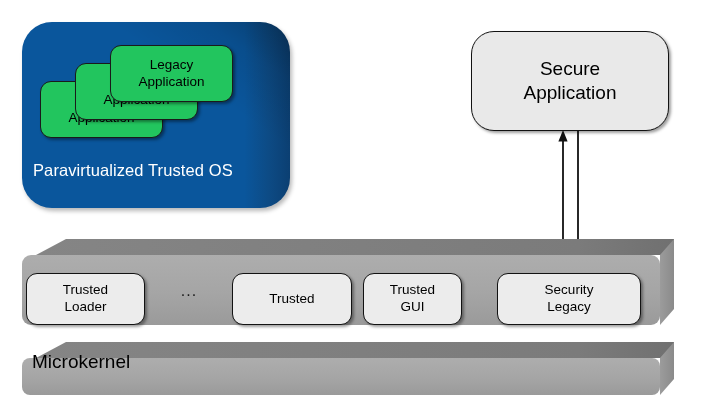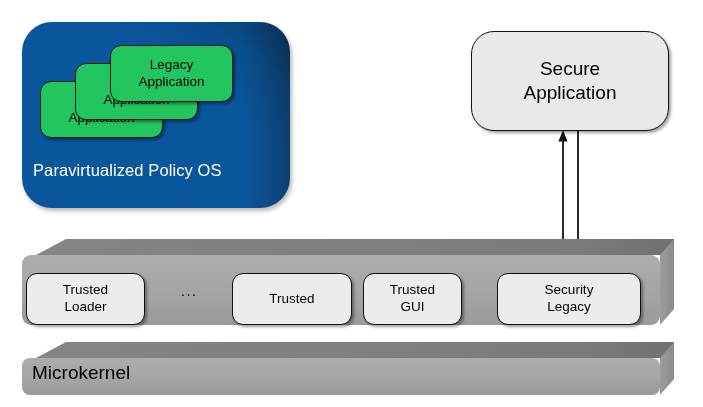--- a/index.html
+++ b/index.html
@@ -37,21 +37,21 @@
 
   
   .arrows{position:absolute;left:540px;top:120px;width:70px;height:160px;}
 
   
   .slab{position:absolute;}
   .slab-label{position:absolute;color:#000000;white-space:nowrap;}
 
   .services-slab{left:14px;top:238px;width:675px;height:88px;}
   .kernel-slab{left:14px;top:341px;width:675px;height:55px;}
-  .kernel-label{left:32px;top:362px;font-size:19px;}
+  .kernel-label{left:32px;top:351px;font-size:19px;}
 
   
   .svc{position:absolute;background:#ececec;border:1.7px solid #121212;
        border-radius:11px;box-shadow:2px 2px 3px rgba(0,0,0,0.38);
        display:flex;align-items:center;justify-content:center;text-align:center;
        font-size:13.5px;color:#000000;line-height:1.25;box-sizing:border-box;margin-top:8px;}
   .svc-loader{left:26px;top:265px;width:119px;height:52px;}
   .svc-names {left:232px;top:265px;width:120px;height:52px;}
   .svc-gui   {left:363px;top:265px;width:99px;height:52px;}
   .svc-policy{left:497px;top:265px;width:144px;height:52px;}
@@ -80,21 +80,21 @@
     </span>
   </div>
 
   <div class="app-card app-c3">
     <span>
       <span>Legacy</span><br>
       <span>Application</span>
     </span>
   </div>
 
-  <div class="vm-label">Paravirtualized Policy OS</div>
+  <div class="vm-label">Paravirtualized Trusted OS</div>
 
   <div class="secure-box">
     <span>
       <span>Secure</span><br>
       <span>Application</span>
     </span>
   </div>
 
   <svg class="arrows" viewBox="0 0 70 160" width="70" height="160">
 

